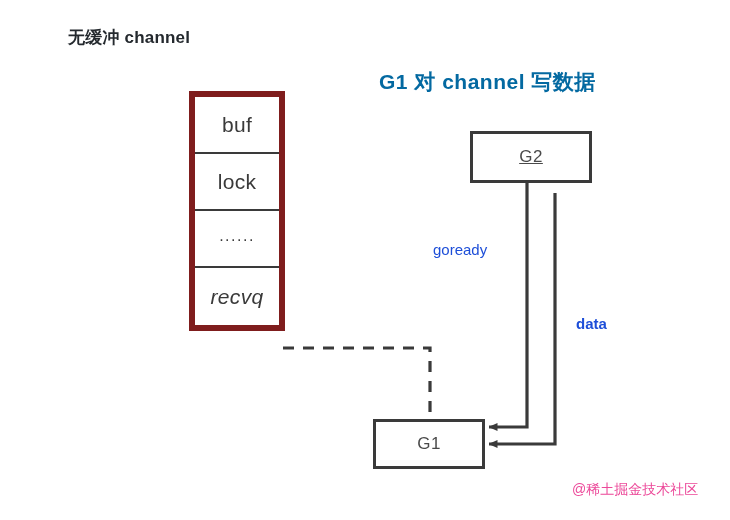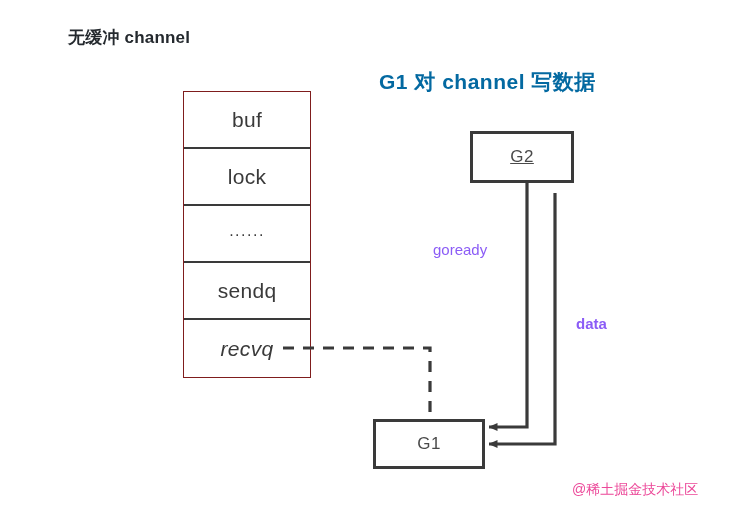--- a/index.html
+++ b/index.html
@@ -31,24 +31,24 @@
     left: 379px;
     top: 68px;
     font-size: 21px;
     font-weight: bold;
     color: #0369a1;
     letter-spacing: 0.5px;
     white-space: nowrap;
   }
   .chan-struct {
     position: absolute;
-    left: 183px;
+    left: 189px;
     top: 91px;
-    width: 128px;
-    border: 1px solid #7f1d1d;
+    width: 96px;
+    border: 6px solid #7f1d1d;
     box-sizing: border-box;
     background: #ffffff;
   }
   .chan-row {
     height: 57px;
     border-bottom: 2px solid #3a3a3a;
     box-sizing: border-box;
     display: flex;
     align-items: center;
     justify-content: center;
@@ -73,34 +73,34 @@
     display: flex;
     align-items: center;
     justify-content: center;
     font-size: 17px;
     color: #4a4a4a;
     letter-spacing: 0.5px;
   }
   #g2-box {
     left: 470px;
     top: 131px;
-    width: 104px;
+    width: 122px;
     height: 52px;
     text-decoration: underline;
   }
   #g1-box {
     left: 373px;
     top: 419px;
     width: 112px;
     height: 50px;
   }
   .edge-label {
     position: absolute;
     font-size: 15px;
-    color: #8b5cf6;
+    color: #1d4ed8;
     white-space: nowrap;
   }
   #goready-label { left: 433px; top: 241px; }
   #data-label    { left: 576px; top: 315px; font-weight: bold; }
   .watermark {
     position: absolute;
     left: 572px;
     top: 481px;
     font-size: 14px;
     color: #ec4899;
@@ -128,23 +128,20 @@
     <div class="chan-row">
       <span>buf</span>
     </div>
     <div class="chan-row">
       <span>lock</span>
     </div>
     <div class="chan-row dots">
       <span>......</span>
     </div>
     <div class="chan-row">
-      <span>sendq</span>
-    </div>
-    <div class="chan-row">
       <span>recvq</span>
     </div>
   </div>
 
   <div class="g-box" id="g2-box">
     <span>G2</span>
   </div>
 
   <div class="g-box" id="g1-box">
     <span>G1</span>

